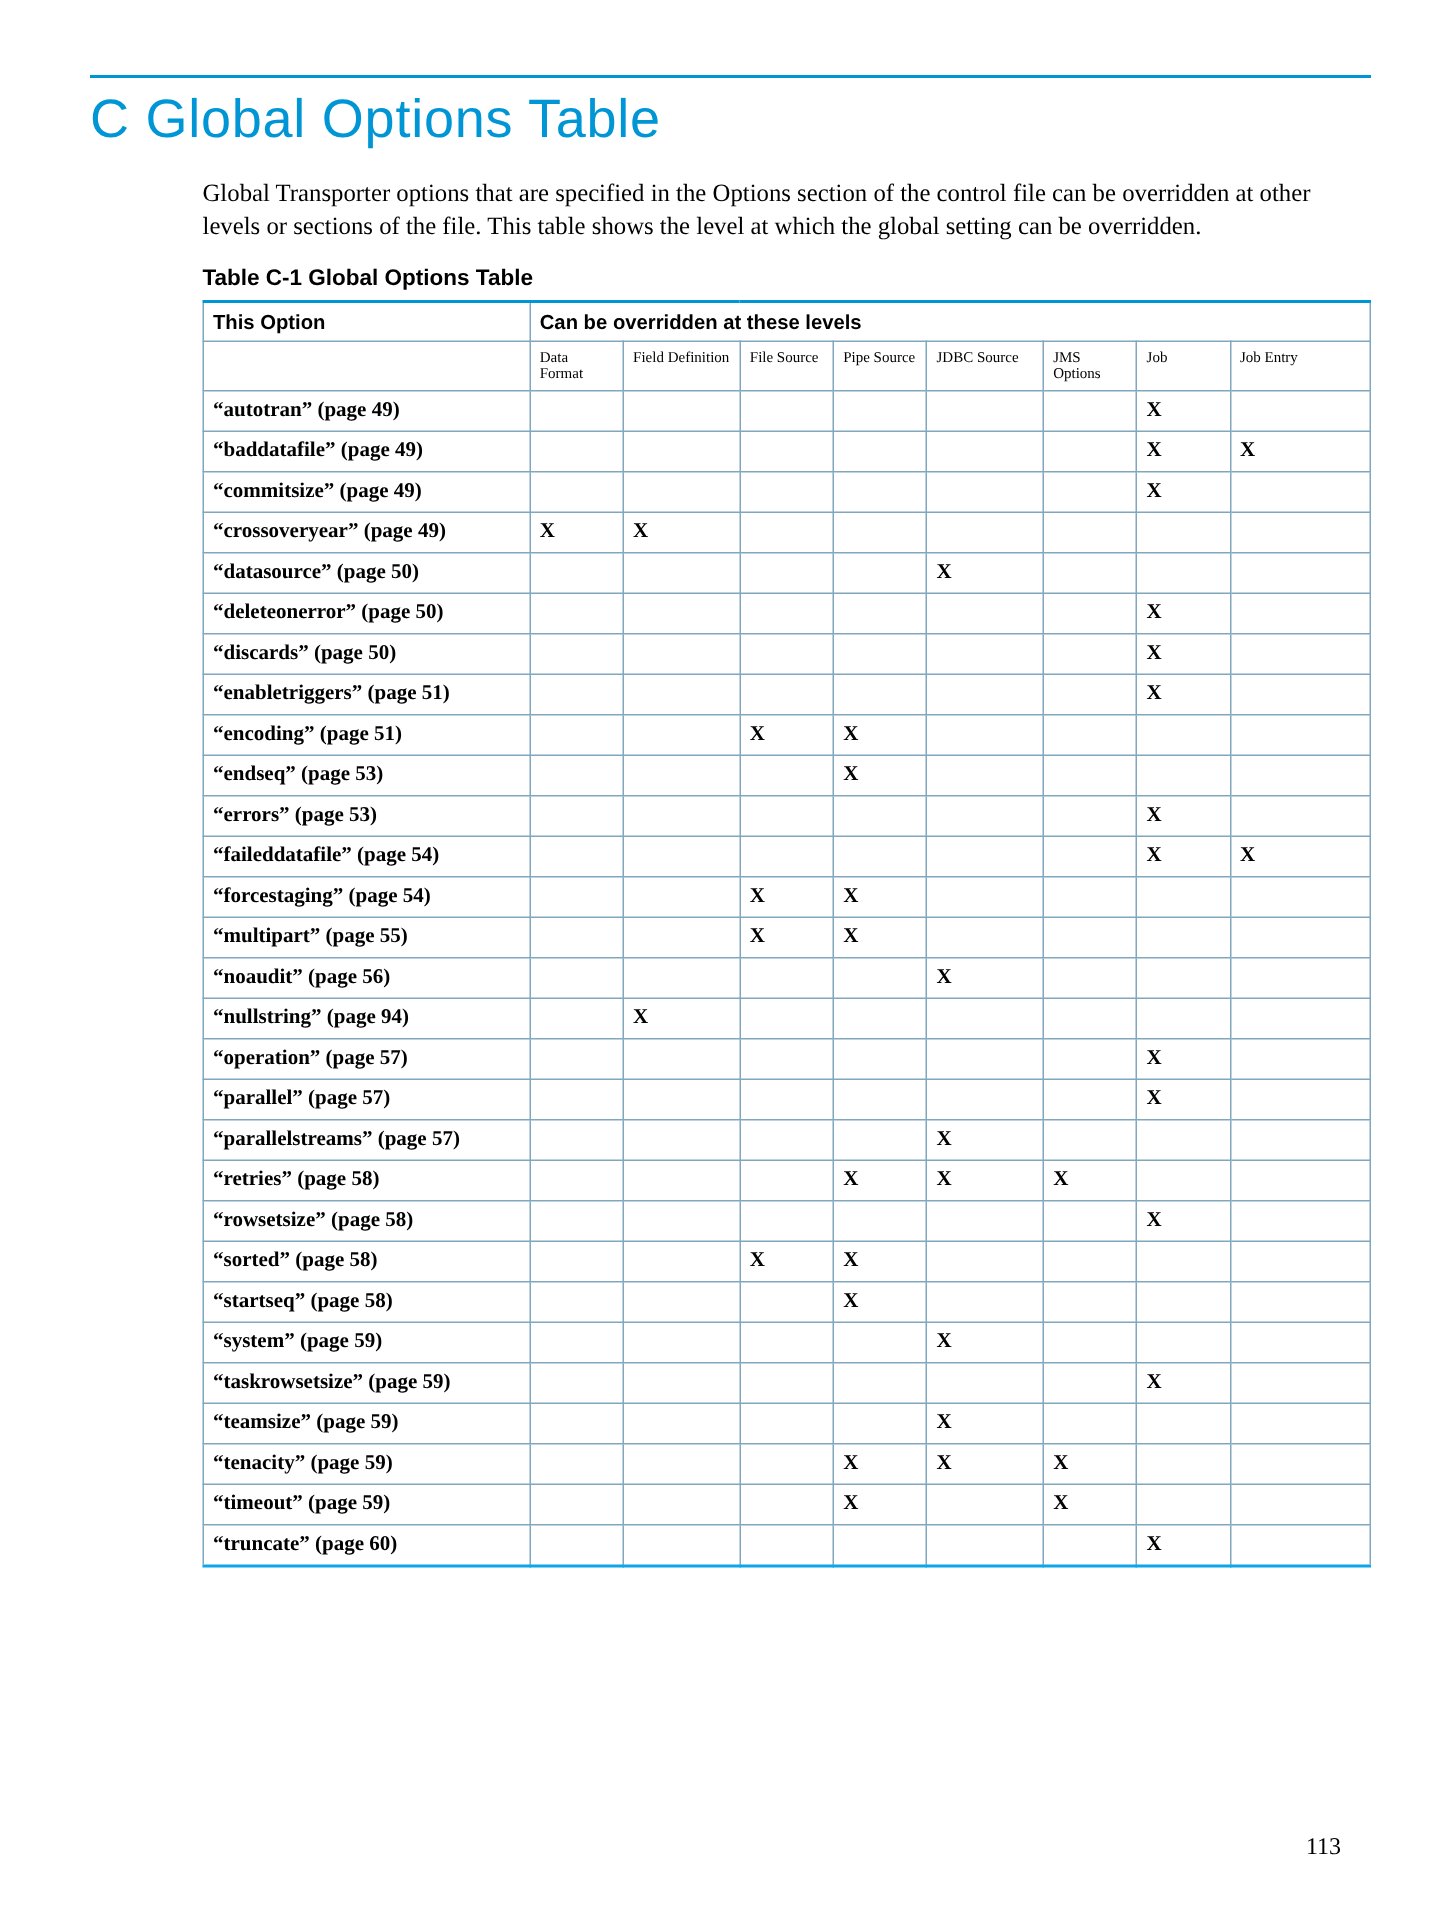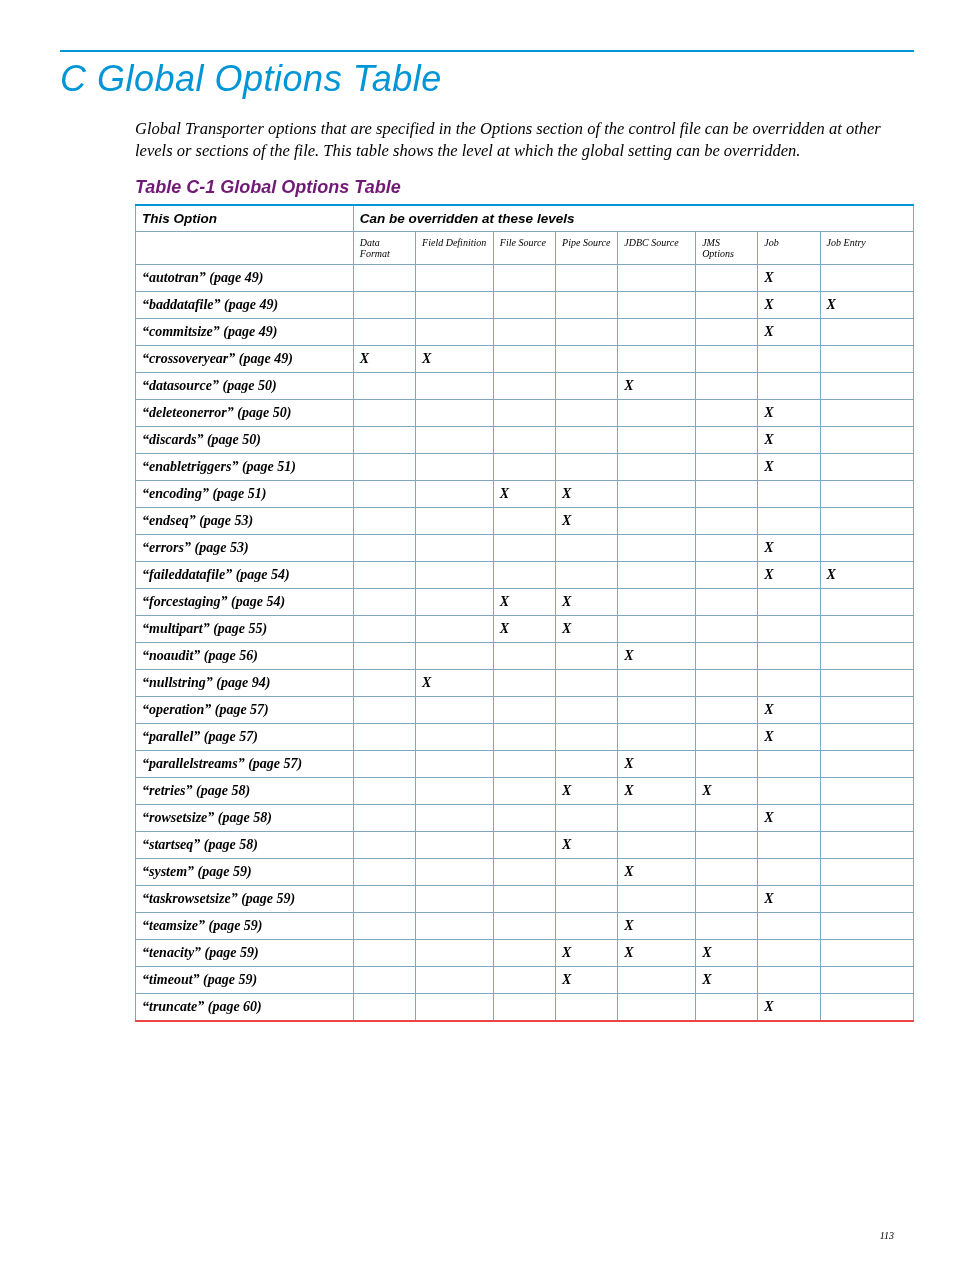--- a/index.html
+++ b/index.html
@@ -10,56 +10,55 @@
   }
   .page {
     width: 954px;
     min-height: 1271px;
     margin: 0 auto;
     box-sizing: border-box;
     padding: 50px 40px 30px 60px;
     position: relative;
     font-family: "Palatino Linotype", Palatino, "Book Antiqua", Georgia, serif;
     color: #000;
-    font-style: italic;
   }
   .rule {
     border-top: 2px solid #0096d6;
     margin: 0 0 6px 0;
   }
   h1.appendix-title {
     font-family: "Gill Sans", "Gill Sans MT", "Trebuchet MS", "Segoe UI", Arial, sans-serif;
     font-weight: 300;
     color: #0096d6;
     font-size: 36px;
     margin: 0 0 18px 0;
     letter-spacing: 0.5px;
   }
   .intro {
     margin: 0 0 14px 75px;
     font-size: 16.5px;
     line-height: 1.35;
   }
   .table-caption {
     font-family: "Gill Sans", "Gill Sans MT", "Trebuchet MS", "Segoe UI", Arial, sans-serif;
-    color: #701a75;
+    color: #000000;
     font-weight: 600;
-    font-size: 18px;
+    font-size: 15px;
     margin: 0 0 6px 75px;
   }
   .table-wrap {
     margin-left: 75px;
     margin-right: 0;
   }
   table.options {
     border-collapse: collapse;
     width: 100%;
     table-layout: fixed;
     border-top: 2px solid #0096d6;
-    border-bottom: 2px solid #ef4444;
+    border-bottom: 2px solid #0ea5e9;
     font-size: 14px;
   }
   table.options th,
   table.options td {
     border: 1px solid #7fa8bf;
     padding: 5px 6px;
     text-align: left;
     vertical-align: top;
   }
   table.options thead tr:first-child th {
@@ -85,21 +84,21 @@
   td.opt-name {
     font-weight: 600;
   }
   td.mark {
     font-weight: 700;
   }
   .page-number {
     position: absolute;
     bottom: 30px;
     right: 60px;
-    font-size: 10px;
+    font-size: 16px;
     text-align: center;
   }
 </style>
 </head>
 <body>
 
 <div class="page">
   <div class="rule"></div>
 
   <h1 class="appendix-title">C Global Options Table</h1>
@@ -364,20 +363,31 @@
             <td class="mark"></td>
             <td class="mark"></td>
             <td class="mark"></td>
             <td class="mark"></td>
             <td class="mark"></td>
             <td class="mark"></td>
             <td class="mark">X</td>
             <td class="mark"></td>
           </tr>
           <tr>
+            <td class="opt-name">“sorted” (page 58)</td>
+            <td class="mark"></td>
+            <td class="mark"></td>
+            <td class="mark">X</td>
+            <td class="mark">X</td>
+            <td class="mark"></td>
+            <td class="mark"></td>
+            <td class="mark"></td>
+            <td class="mark"></td>
+          </tr>
+          <tr>
             <td class="opt-name">“startseq” (page 58)</td>
             <td class="mark"></td>
             <td class="mark"></td>
             <td class="mark"></td>
             <td class="mark">X</td>
             <td class="mark"></td>
             <td class="mark"></td>
             <td class="mark"></td>
             <td class="mark"></td>
           </tr>

